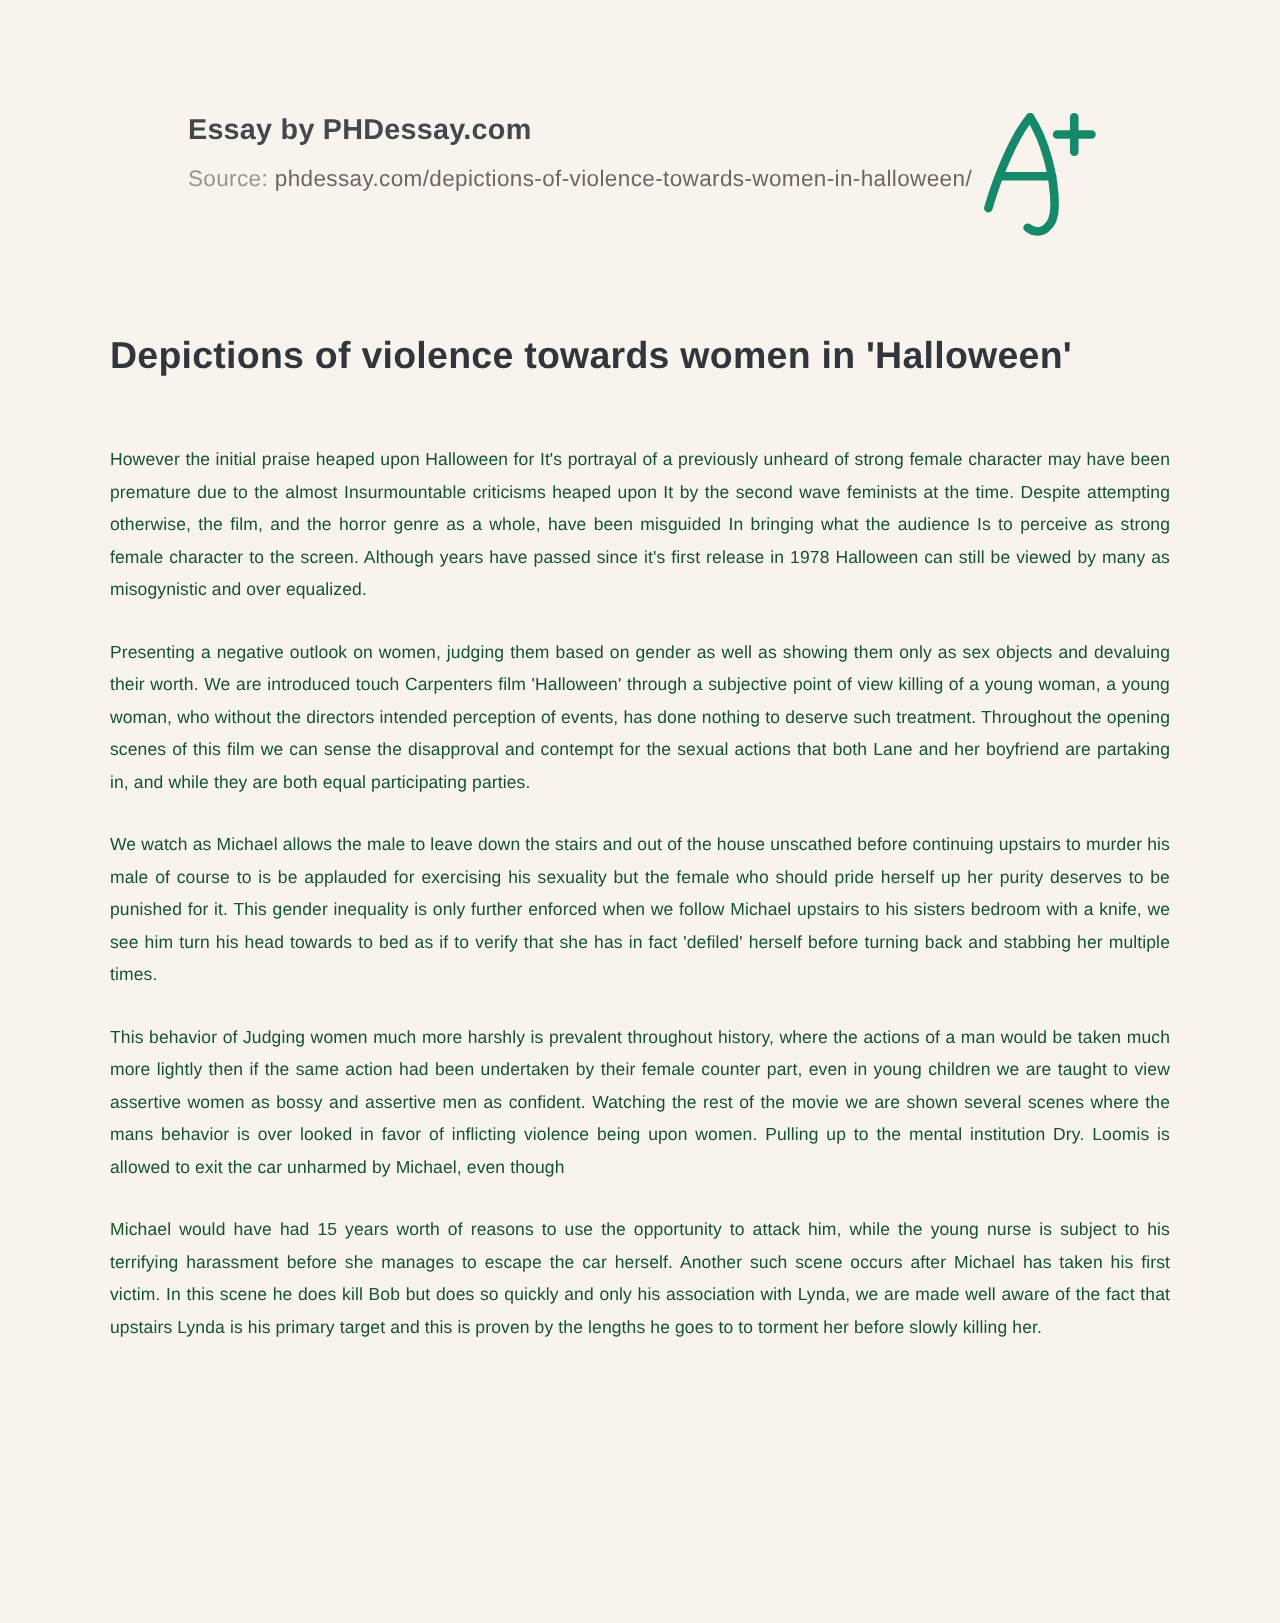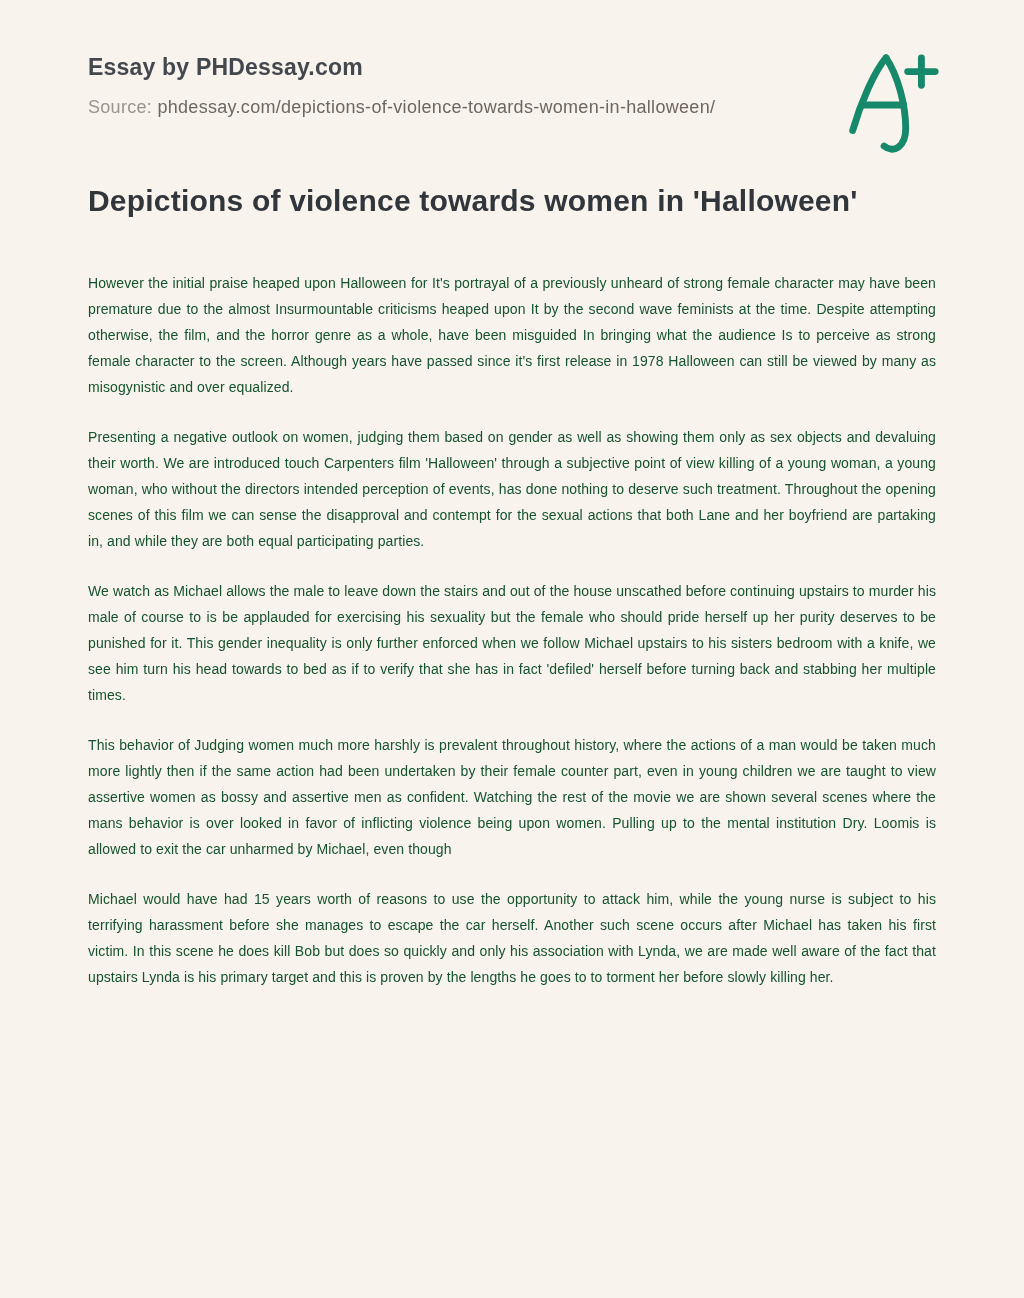--- a/index.html
+++ b/index.html
@@ -8,22 +8,23 @@
     width: 1024px;
     min-height: 1298px;
     font-family: "Liberation Sans", sans-serif;
     color: #3e434a;
     margin: 0 auto;
   }
   .page { padding: 48px 88px 56px 88px; }
 
   .header {
     display: flex;
-    justify-content: space-between;
+    justify-content: center;
     align-items: flex-start;
+    margin-top: 36px;
   }
   .byline {
     font-size: 23px;
     font-weight: 700;
     color: #43484e;
     letter-spacing: 0.2px;
     padding-top: 6px;
   }
   .source-line {
     margin-top: 16px;
@@ -38,21 +39,21 @@
   }
   .logo {
     width: 100px;
     height: 108px;
     flex: 0 0 auto;
     margin-right: -4px;
   }
   .logo svg { width: 100%; height: 100%; display: block; }
 
   .title {
-    margin-top: 28px;
+    margin-top: 76px;
     font-size: 30px;
     font-weight: 700;
     color: #31363c;
     letter-spacing: 0.2px;
   }
 
   .body-text { margin-top: 52px; }
   .para {
     font-size: 14px;
     line-height: 26px;

